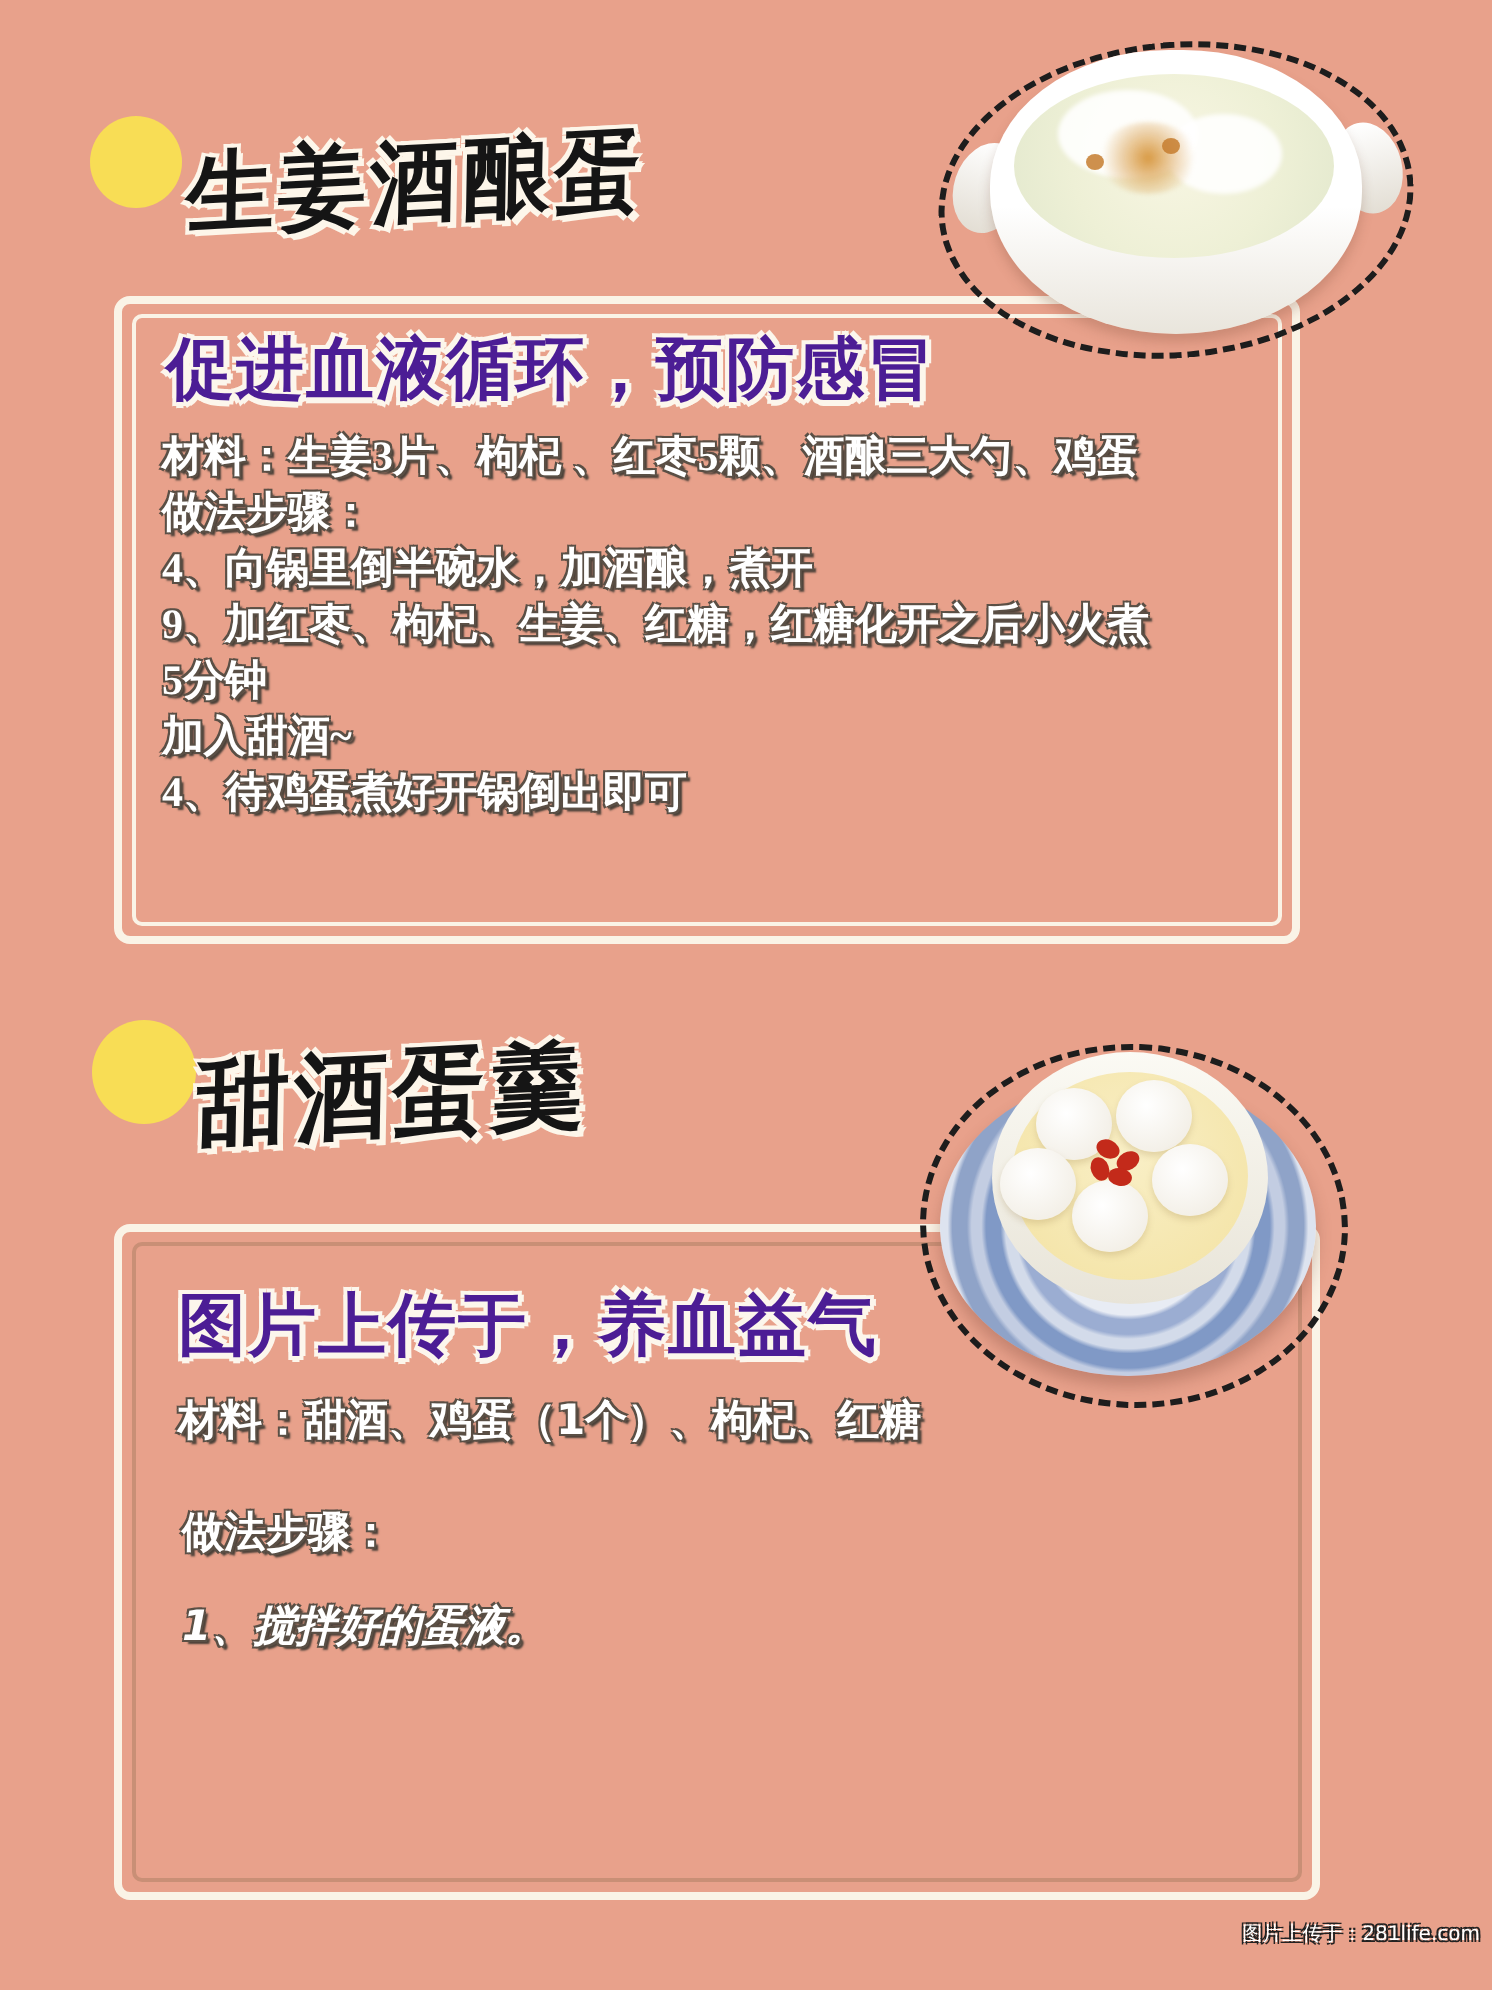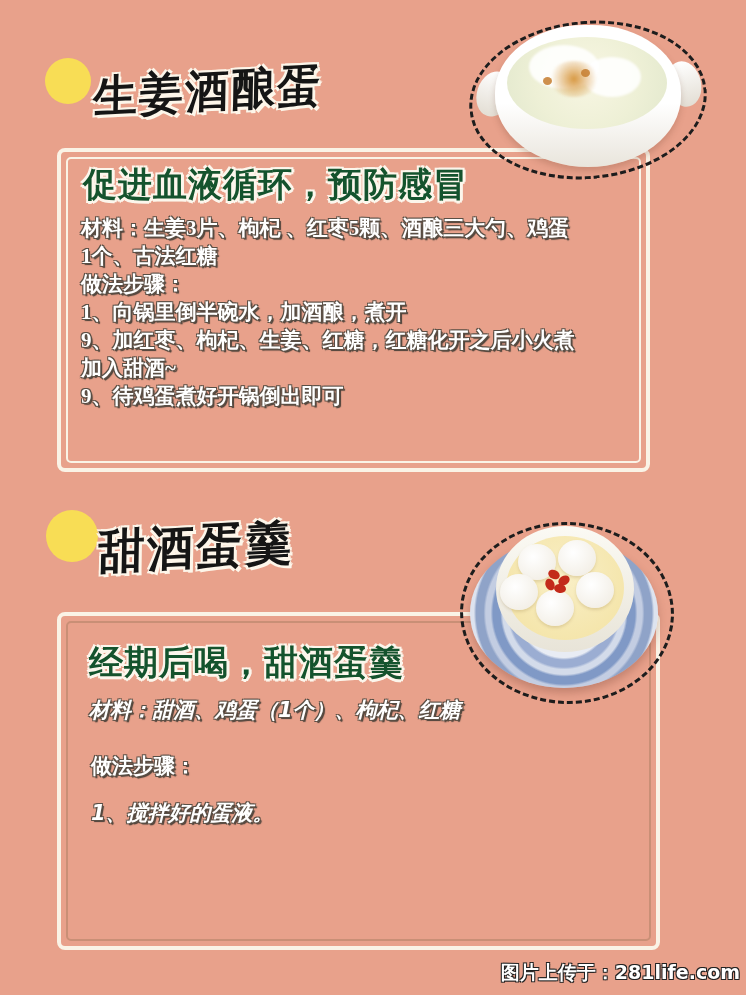--- a/index.html
+++ b/index.html
@@ -42,21 +42,21 @@
   .card::after{
     content:"";
     position:absolute;
     inset:5px;
     border-radius:5px;
     border:2px solid var(--inner,#FAF3E6);
     pointer-events:none;
   }
   .benefit{
     position:absolute;
-    color:#14532d;
+    color:#4c1d95;
     font-size:34px;
     font-weight:900;
     letter-spacing:1px;
     white-space:nowrap;
     text-shadow:
       -2px -2px 0 #fcf6ec, 2px -2px 0 #fcf6ec,
       -2px  2px 0 #fcf6ec, 2px  2px 0 #fcf6ec,
        0 3px 0 #fcf6ec, 3px 0 0 #fcf6ec;
   }
   .body-text{position:absolute;}
@@ -133,47 +133,47 @@
   .b2-ball{
     position:absolute;width:38px;height:36px;border-radius:50%;
     background:radial-gradient(circle at 40% 35%, #ffffff 0%, #efeadf 100%);
     box-shadow:0 2px 3px rgba(160,130,80,.25);
   }
   .b2-goji{position:absolute;width:12px;height:9px;border-radius:50%;background:#c32a1a;transform:rotate(25deg);}
   
   .watermark{
     position:absolute;
     right:6px;top:960px;
-    color:#ffffff;font-size:19px;font-weight:bold;
+    color:#ffffff;font-size:10px;font-weight:normal;
     letter-spacing:0px;white-space:nowrap;
     text-shadow:
       -1px -1px 0 #222, 1px -1px 0 #222,
       -1px  1px 0 #222, 1px  1px 0 #222;
   }
 </style>
 </head>
 <body>
 
 <div class="page">
 
   <div class="sec-title" style="left:45px;top:50px;width:300px;height:75px;">
     <span class="title-dot" style="left:0px;top:8px;width:46px;height:46px;"></span>
     <span class="title-text" style="left:48px;top:12px;font-size:44px;">生姜酒酿蛋</span>
   </div>
 
   <div class="card" style="left:57px;top:148px;width:585px;height:316px;--inner:#FAF3E6;">
     <div class="benefit" style="left:22px;top:10px;">促进血液循环，预防感冒</div>
     <div class="body-text" style="left:20px;top:62px;font-family:Liberation Serif, serif;">
         <div class="w-line">材料：生姜3片、枸杞 、红枣5颗、酒酿三大勺、鸡蛋</div>
-        <div class="w-line">1个、古法红糖</div>
         <div class="w-line">做法步骤：</div>
-        <div class="w-line">1、向锅里倒半碗水，加酒酿，煮开</div>
+        <div class="w-line">4、向锅里倒半碗水，加酒酿，煮开</div>
         <div class="w-line">9、加红枣、枸杞、生姜、红糖，红糖化开之后小火煮</div>
+        <div class="w-line">5分钟</div>
         <div class="w-line">加入甜酒~</div>
-        <div class="w-line">9、待鸡蛋煮好开锅倒出即可</div>
+        <div class="w-line">4、待鸡蛋煮好开锅倒出即可</div>
       </div>
   </div>
 
   <div class="photo" style="left:455px;top:5px;width:270px;height:195px;">
     <div class="dashed-ring" style="left:14px;top:16px;width:232px;height:152px;transform:rotate(-5deg);"></div>
     <div class="b1-handle" style="left:22px;top:66px;transform:rotate(18deg);"></div>
     <div class="b1-handle" style="left:212px;top:56px;transform:rotate(-14deg);"></div>
     <div class="b1-bowl" style="left:40px;top:20px;width:186px;height:142px;"></div>
     <div class="b1-soup" style="left:52px;top:32px;width:160px;height:92px;"></div>
     <div class="b1-egg" style="left:74px;top:40px;width:70px;height:44px;"></div>
@@ -182,22 +182,22 @@
     <div class="b1-dot" style="left:88px;top:72px;"></div>
     <div class="b1-dot" style="left:126px;top:64px;"></div>
   </div>
 
   <div class="sec-title" style="left:44px;top:502px;width:300px;height:80px;">
     <span class="title-dot" style="left:2px;top:8px;width:52px;height:52px;"></span>
     <span class="title-text" style="left:54px;top:14px;font-size:47px;">甜酒蛋羹</span>
   </div>
 
   <div class="card" style="left:57px;top:612px;width:595px;height:330px;--inner:#C98F76;">
-    <div class="benefit" style="left:28px;top:24px;">经期后喝，甜酒蛋羹</div>
-    <div class="single-line" style="left:28px;top:80px;font-style:italic;">材料：甜酒、鸡蛋（1个）、枸杞、红糖</div>
+    <div class="benefit" style="left:28px;top:24px;">图片上传于，养血益气</div>
+    <div class="single-line" style="left:28px;top:80px;">材料：甜酒、鸡蛋（1个）、枸杞、红糖</div>
     <div class="single-line" style="left:30px;top:136px;">做法步骤：</div>
     <div class="body-text" style="left:30px;top:182px;">
         <div class="w-line spaced">1、搅拌好的蛋液。</div>
       </div>
   </div>
 
   <div class="photo" style="left:452px;top:512px;width:240px;height:200px;">
     <div class="dashed-ring" style="left:8px;top:10px;width:208px;height:176px;transform:rotate(2deg);"></div>
     <div class="b2-plate" style="left:18px;top:26px;width:188px;height:150px;"></div>
     <div class="b2-bowl" style="left:44px;top:14px;width:138px;height:126px;"></div>

